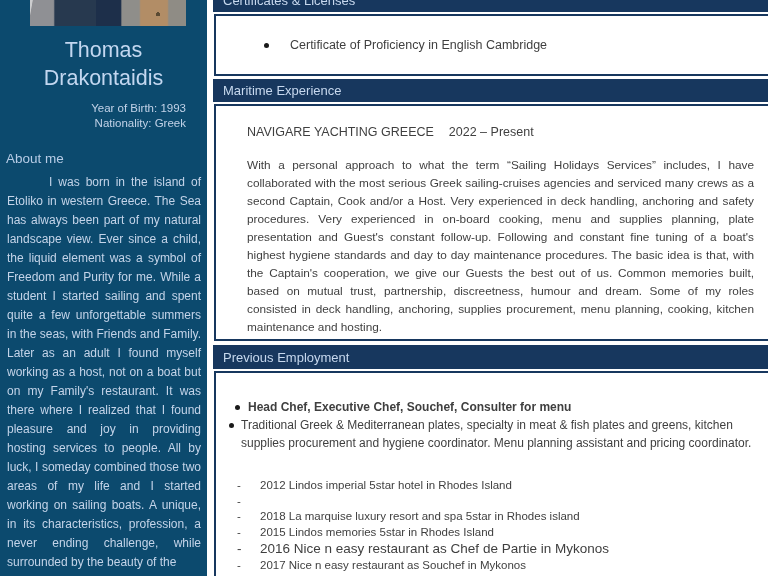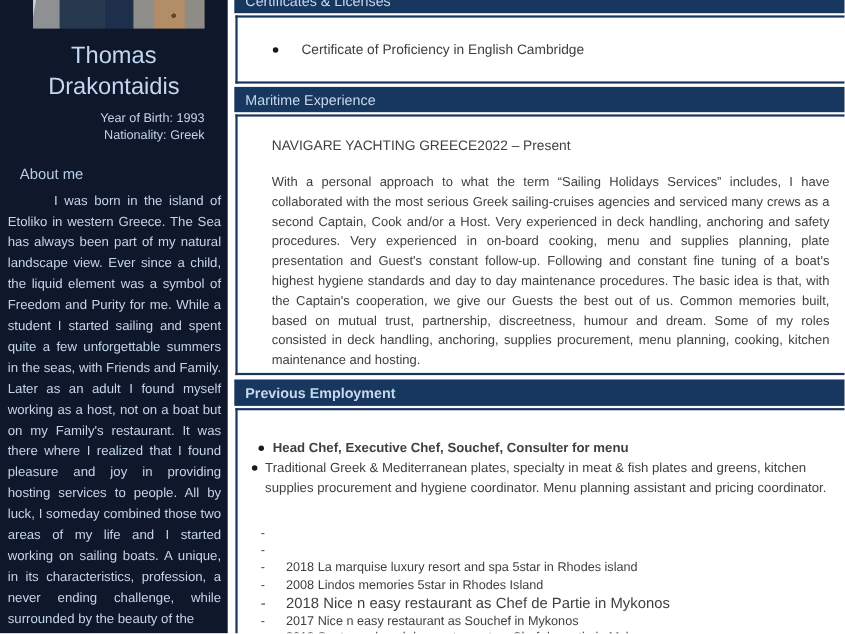--- a/index.html
+++ b/index.html
@@ -1,52 +1,52 @@
 <!DOCTYPE html>
 <html><head>
 <meta charset="utf-8">
 <style>
   * { margin:0; padding:0; box-sizing:border-box; }
   html,body { width:768px; height:576px; overflow:hidden; background:#fff;
     font-family:"Liberation Sans", sans-serif; }
   .page { position:relative; width:768px; height:576px; background:#ffffff; overflow:hidden; }
 
   
-  .sidebar { position:absolute; left:0; top:0; width:207px; height:576px; background:#0f172a; }
+  .sidebar { position:absolute; left:0; top:0; width:207px; height:576px; background:#0c4a6e; }
   .photo { position:absolute; left:30px; top:0; width:156px; height:26px;
     background:
       radial-gradient(circle 5px at 82% 55%, #5a4a33 0 40%, transparent 45%),
       linear-gradient(100deg, rgba(255,255,255,.55) 0 1.5%, transparent 2%) ,
       linear-gradient(90deg, #8f9094 0 15%, #27394f 16% 42%, #1d2f4a 42% 58%, #8f8e8a 59% 70%, #b28d66 71% 88%, #8f8c85 89% 100%);
   }
   .name { margin-top:36px; text-align:center; color:#C3D7F0; font-size:21.5px; line-height:28px; }
   .role-title { margin-top:13px; text-align:center; color:#A9C2E2; font-size:11.5px; font-weight:bold; }
   .facts { margin-top:9px; text-align:right; padding-right:21px; color:#C2D2E8; font-size:11.5px; line-height:14.5px; }
-  .about-h { margin-top:21px; padding-left:18px; color:#B7CCE6; font-size:13.5px; }
+  .about-h { margin-top:21px; padding-left:6px; color:#B7CCE6; font-size:13.5px; }
   .about-p { margin-top:7px; padding:0 6px 0 7px; color:#C4D4E9; font-size:12px;
     line-height:19px; text-align:justify; text-indent:42px; }
 
   
   .bar { position:absolute; left:213px; width:555px; background:#17375E; color:#C7D8EE;
     font-size:13px; display:flex; align-items:center; padding-left:10px; }
   .bar-cert { top:-11px; height:23px; }
   .bar-maritime { top:79px; height:23px;text-align:right; }
-  .bar-prev { top:345px; height:24px;font-weight:bold; }
+  .bar-prev { top:345px; height:24px; }
 
   .cbox { position:absolute; left:214px; width:554px; background:#fff;
     border:2.5px solid #17375E; border-right:none; color:#3F3F3F; }
   .box-cert { top:14px; height:62px; display:flex; align-items:center; }
   .box-maritime { top:104px; height:237px; }
   .box-prev { top:371px; height:230px; }
 
-  .cert-item { display:flex; align-items:center; padding-left:32px; font-size:12.5px; }
+  .cert-item { display:flex; align-items:center; padding-left:48px; font-size:12.5px; }
   .dot { width:5px; height:5px; border-radius:50%; background:#1a1a1a; margin-right:21px; flex:0 0 auto; }
 
   .mar-head { margin:19px 0 0 31px; font-size:12.5px; }
-  .mar-head .period { }
+  .mar-head .period { margin-left:15px; }
   .mar-role { margin:9px 0 0 31px; font-size:12.5px; font-weight:bold; }
   .mar-desc { margin:17px 14px 0 31px; font-size:11.8px; line-height:18px; text-align:justify; }
 
   .prev-b1 { display:flex; align-items:flex-start; margin:27px 0 0 19px;
     font-size:12px; font-weight:bold;text-align:right; }
   .prev-b1 .dot { margin-top:5px; margin-right:8px; }
   .prev-b2 { display:flex; align-items:flex-start; margin:3px 0 0 13px;
     font-size:12px; width:530px; line-height:17.5px; }
   .prev-b2 .dot { margin-top:6px; margin-right:7px; }
 
@@ -98,35 +98,36 @@
       <span class="dot"></span>
       <span>Head Chef, Executive Chef, Souchef, Consulter for menu</span>
     </div>
     <div class="prev-b2">
       <span class="dot"></span>
       <span>Traditional Greek &amp; Mediterranean plates, specialty in meat &amp; fish plates and greens, kitchen supplies procurement and hygiene coordinator. Menu planning assistant and pricing coordinator.</span>
     </div>
     <div class="job-list">
         <div class="job-row">
         <span class="dash">-</span>
+        <span>2012 Lindos imperial 5star hotel in Rhodes Island</span>
       </div>
         <div class="job-row">
         <span class="dash">-</span>
       </div>
         <div class="job-row">
         <span class="dash">-</span>
         <span>2018 La marquise luxury resort and spa 5star in Rhodes island</span>
       </div>
         <div class="job-row">
         <span class="dash">-</span>
-        <span>2008 Lindos memories 5star in Rhodes Island</span>
+        <span>2015 Lindos memories 5star in Rhodes Island</span>
       </div>
         <div class="job-row large">
         <span class="dash">-</span>
-        <span>2018 Nice n easy restaurant as Chef de Partie in Mykonos</span>
+        <span>2016 Nice n easy restaurant as Chef de Partie in Mykonos</span>
       </div>
         <div class="job-row">
         <span class="dash">-</span>
         <span>2017  Nice n easy restaurant as Souchef in Mykonos</span>
       </div>
         <div class="job-row">
         <span class="dash">-</span>
         <span>2018 Santanna beach bar restaurant as Chef de partie in Mykonos</span>
       </div>
       </div>

